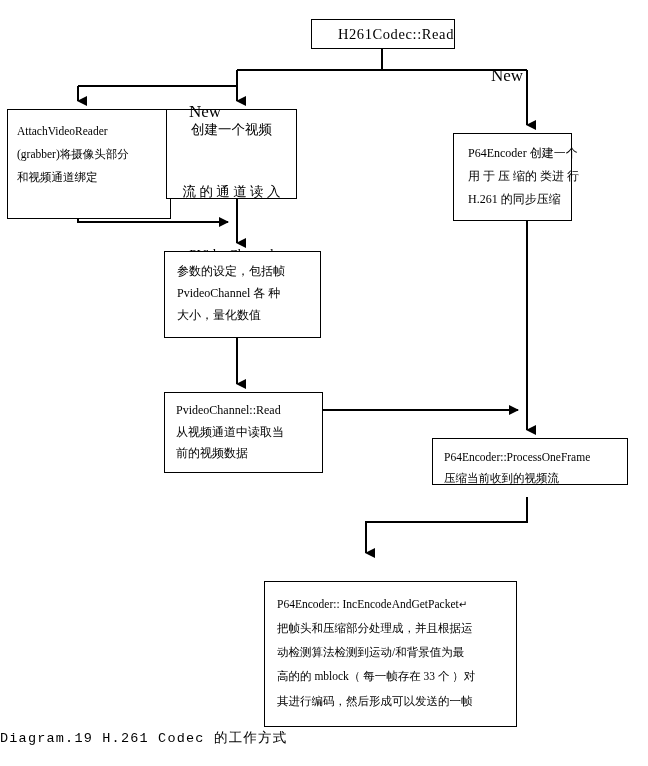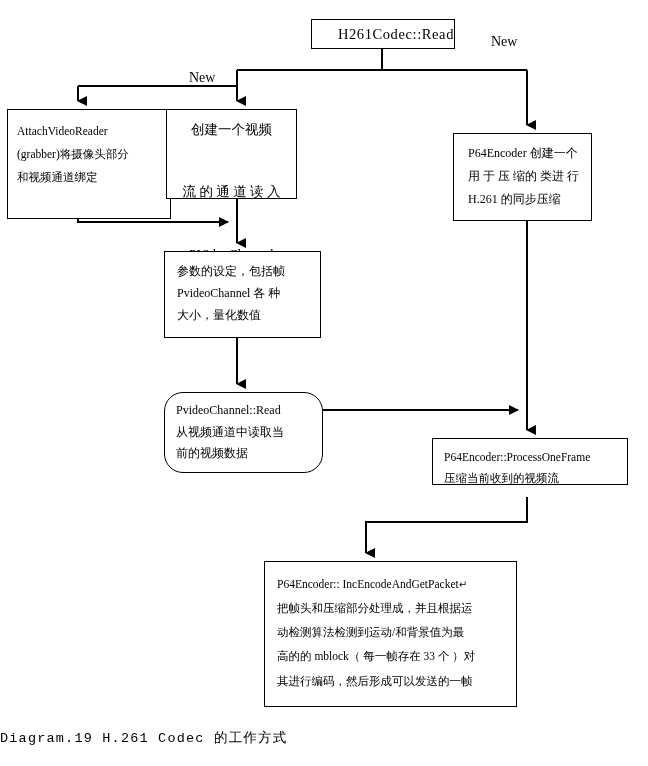--- a/index.html
+++ b/index.html
@@ -60,61 +60,61 @@
   .n-create {
     left: 166px; top: 109px; width: 131px; height: 90px;
     padding: 8px 0 0 0;
     align-items: center;
     justify-content: flex-start;
     font-size: 13.5px;
     gap: 37px;
   }
   .n-create .line { line-height: 1.85; text-align: center; }
   .n-p64new {
-    left: 453px; top: 133px; width: 139px; height: 88px;
+    left: 453px; top: 133px; width: 119px; height: 88px;
     padding: 8px 0 0 14px;
     justify-content: flex-start;
     font-size: 12px;
   }
   .n-p64new .line { line-height: 1.9; }
   .n-params {
     left: 164px; top: 251px; width: 157px; height: 87px;
     padding: 8px 0 0 12px;
     justify-content: flex-start;
     font-size: 12px;
   }
   .n-params .line { line-height: 1.85; }
   .n-read {
     left: 164px; top: 392px; width: 159px; height: 81px;
     padding: 7px 0 0 11px;
     justify-content: flex-start;
     font-size: 12px;
-    border-radius: 19px;
   }
   .n-read .line { line-height: 1.8; }
   .n-process {
     left: 432px; top: 438px; width: 196px; height: 47px;
     padding: 8px 0 0 11px;
     justify-content: flex-start;
     font-size: 11.5px;
   }
   .n-process .line { line-height: 1.85; }
   .n-inc {
-    left: 264px; top: 561px; width: 253px; height: 146px;
+    left: 264px; top: 581px; width: 253px; height: 146px;
     padding: 10px 0 0 12px;
     justify-content: flex-start;
     font-size: 11.5px;
   }
   .n-inc .line { line-height: 2.1; }
   
   .edge-label {
     position: absolute;
-    font-size: 14px;
+    font-size: 17px;
     font-family: "Liberation Serif", "DejaVu Serif", serif;
     white-space: pre;
+    margin-top: 32px;
   }
   .lbl-new-left { left: 189px; top: 70px; }
   .lbl-new-right { left: 491px; top: 34px; }
   .caption {
     position: absolute;
     left: 0; top: 729px;
     width: 648px;
     text-align: left;
     font-size: 13.5px;
     letter-spacing: 1.2px;

